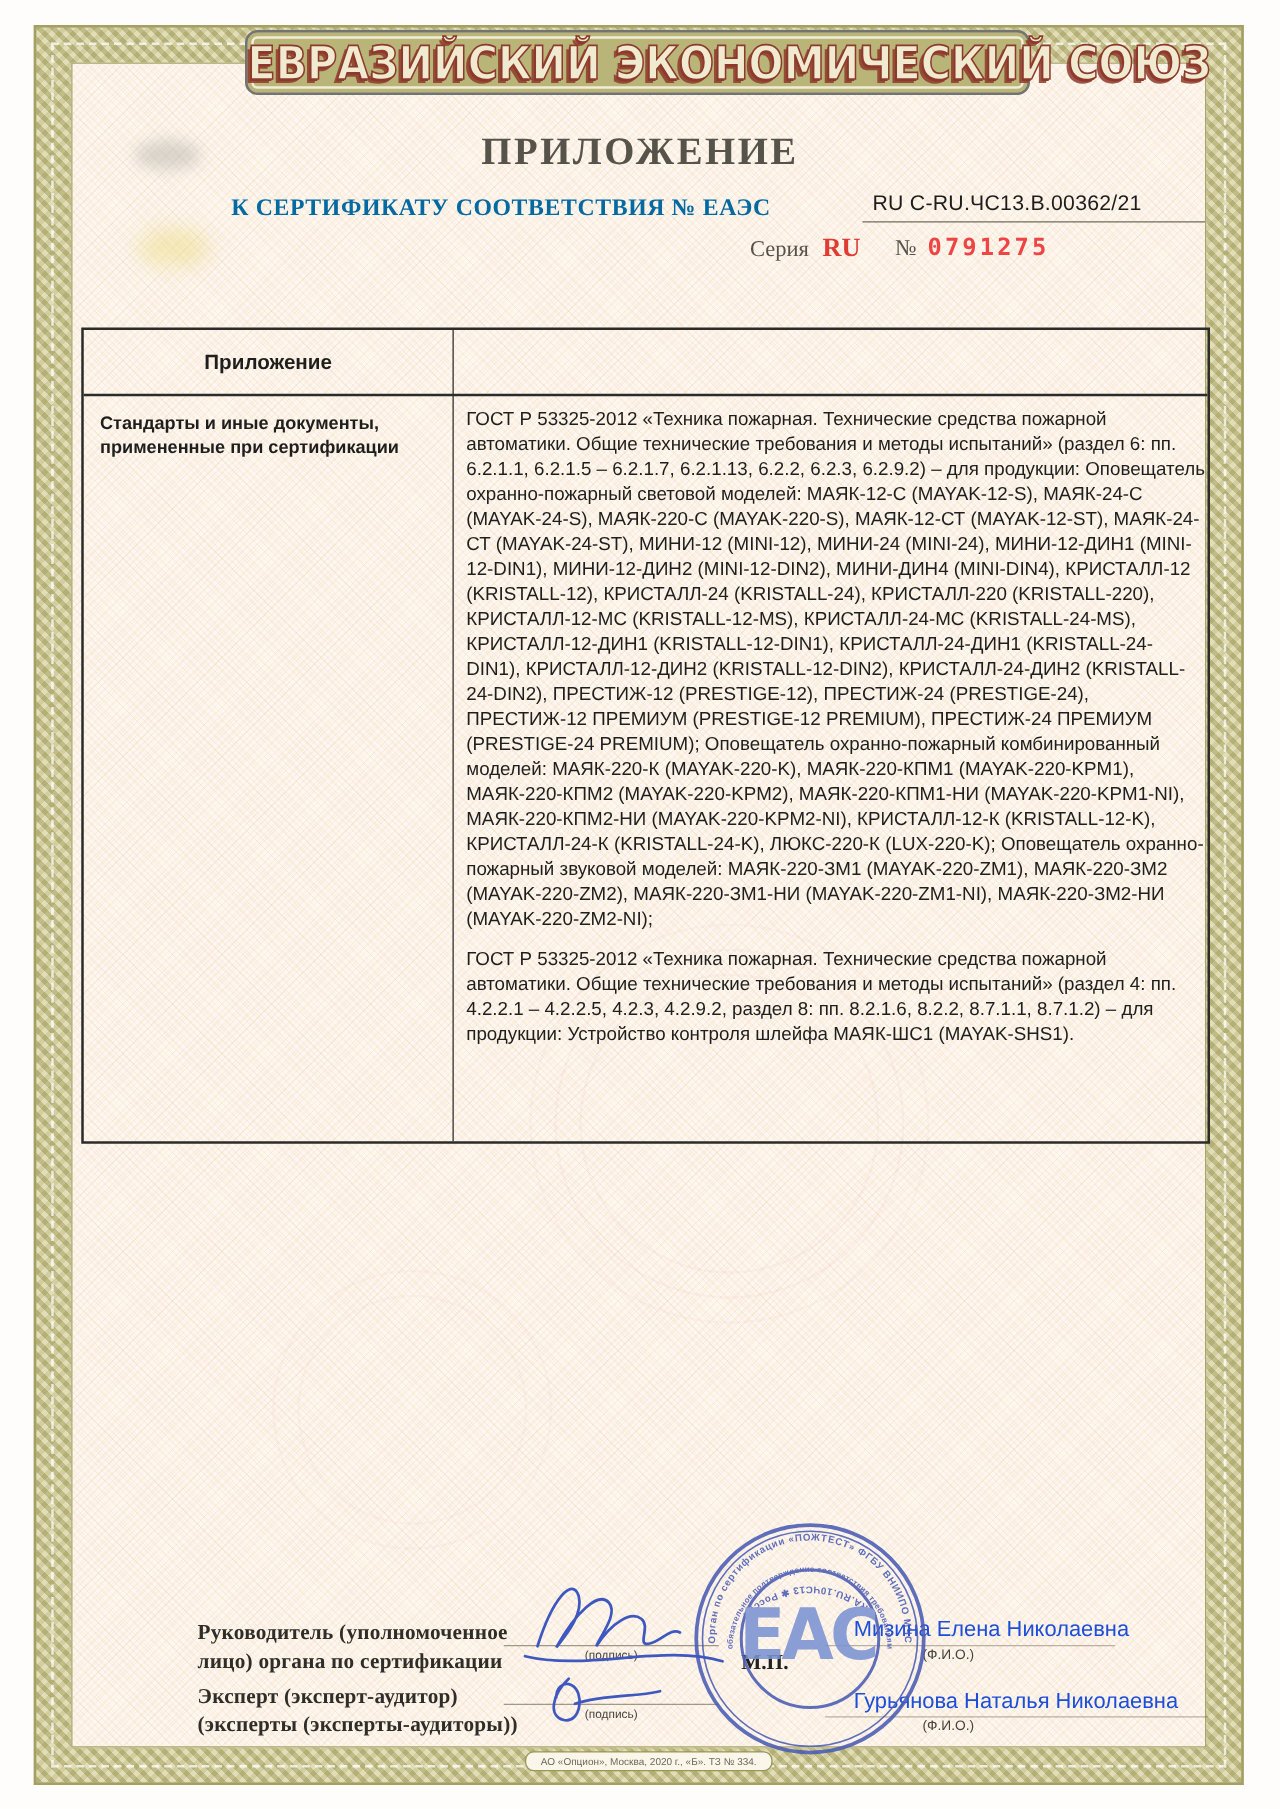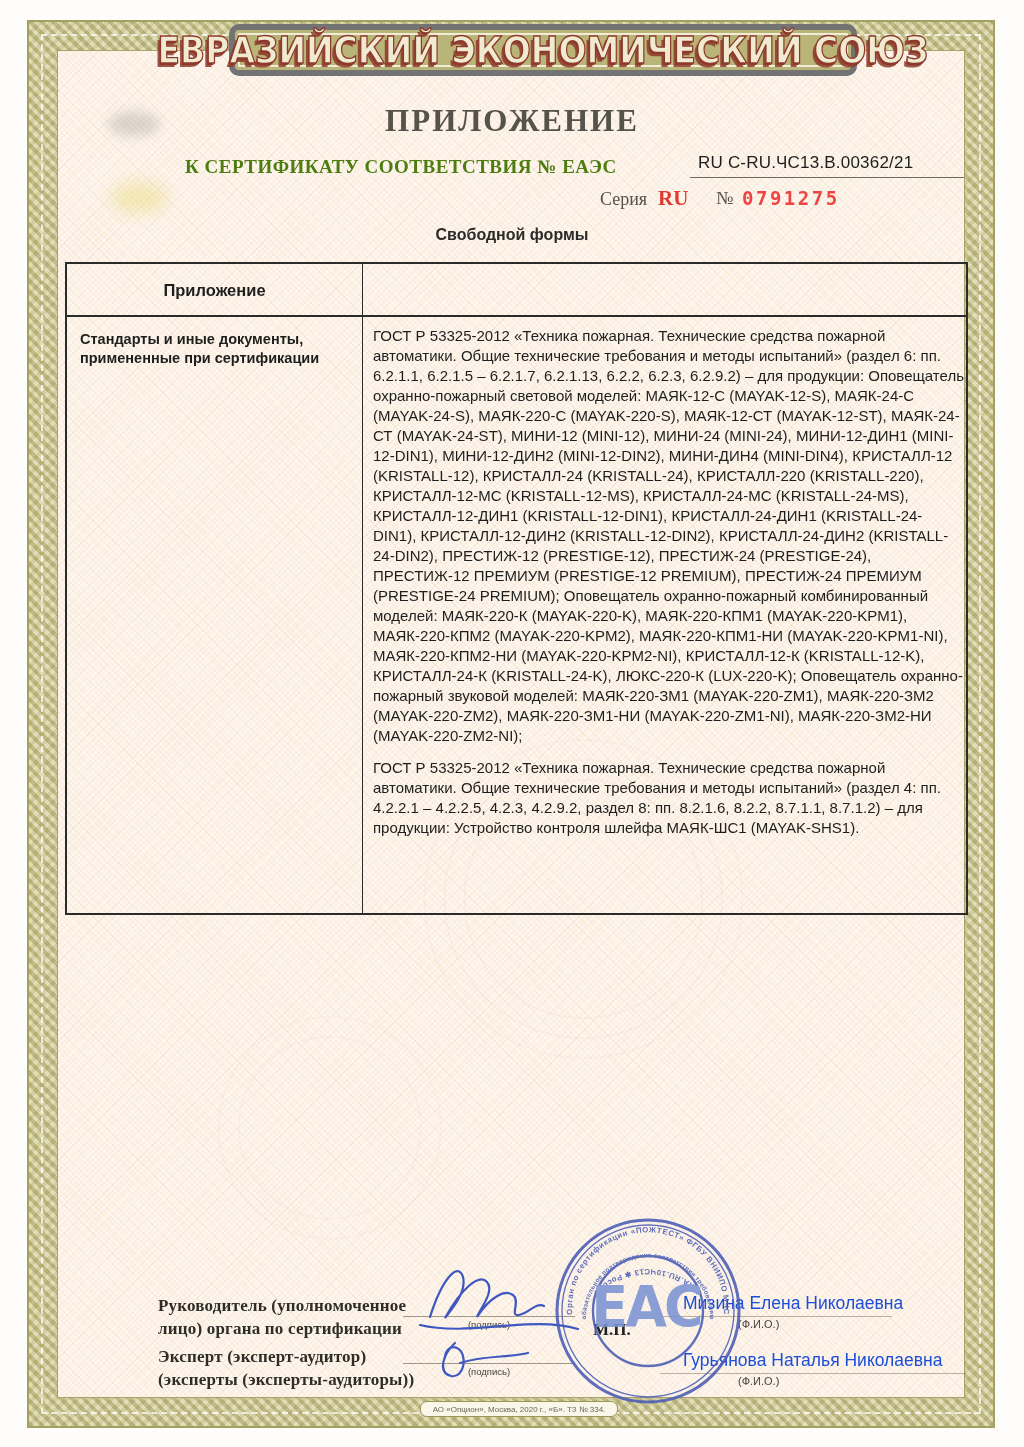--- a/index.html
+++ b/index.html
@@ -40,41 +40,41 @@
       radial-gradient(circle at 30% 80%, transparent 0 90px, rgba(224,120,135,0.08) 90px 92px, transparent 92px 110px, rgba(224,120,135,0.08) 110px 112px, transparent 112px);
   }
   .smudge-a { position:absolute; left:108px; top:112px; width:52px; height:24px;
     background:rgba(140,140,132,0.30); filter:blur(6px); border-radius:50%; }
   .smudge-b { position:absolute; left:110px; top:182px; width:58px; height:32px;
     background:rgba(233,216,110,0.40); filter:blur(8px); border-radius:50%; }
 
   
   .banner {
     position:absolute; left:196px; top:24px; width:628px; height:52px;
-    background:#b9b478; border:6px solid #737373; border-radius:10px;
+    background:#b9b478; border:2px solid #737373; border-radius:10px;
     box-shadow: inset 0 0 0 3px #b9b478, inset 0 0 0 5px #f1edd6;
-    display:flex; align-items:center; justify-content:center; box-sizing:border-box;margin-left:33px;
+    display:flex; align-items:center; box-sizing:border-box;
   }
   .banner-title {
     font-family:"DejaVu Sans", sans-serif; font-weight:bold; font-size:33px;
     letter-spacing:0px; white-space:nowrap; transform:scaleY(1.12);
     color:#f0ead1; -webkit-text-stroke:1.2px #8d3a2c;
     text-shadow:-3px 3px 0 rgba(141,58,44,0.85), -1px 1px 0 #8d3a2c;
   }
 
   
   .doc-title {
     position:absolute; left:0; right:0; top:103px; text-align:center;
     font-family:"Liberation Serif", serif; font-weight:bold; font-size:31px;
     letter-spacing:2px; color:#56534a;
   }
   .cert-line-label {
     position:absolute; left:185px; top:156px;
     font-family:"Liberation Serif", serif; font-weight:bold; font-size:19px;
-    letter-spacing:0.5px; color:#4d7c0f;
+    letter-spacing:0.5px; color:#0369a1;
   }
   .cert-number {
     position:absolute; left:698px; top:153px; font-size:17px; color:#1d1d1b; letter-spacing:0.2px;
   }
   .cert-underline { position:absolute; left:690px; top:177px; width:274px; border-top:1.5px solid #6f6d5c; }
   .series-label { position:absolute; left:600px; top:189px;
     font-family:"Liberation Serif", serif; font-size:18px; color:#55524a; }
   .series-value { position:absolute; left:658px; top:186px;
     font-family:"Liberation Serif", serif; font-weight:bold; font-size:21px; color:#e03b33; }
   .number-sign { position:absolute; left:716px; top:188px;
@@ -143,21 +143,20 @@
   </div>
 
   <div class="doc-title">ПРИЛОЖЕНИЕ</div>
   <div class="cert-line-label">К СЕРТИФИКАТУ СООТВЕТСТВИЯ № ЕАЭС</div>
   <div class="cert-number">RU C-RU.ЧС13.В.00362/21</div>
   <div class="cert-underline"></div>
   <div class="series-label">Серия</div>
   <div class="series-value">RU</div>
   <div class="number-sign">№</div>
   <div class="blank-number">0791275</div>
-  <div class="form-note">Свободной формы</div>
 
   <div class="cert-table">
     <div class="col-divider"></div>
     <div class="thead">
       <div class="th th-appendix">Приложение</div>
     </div>
     <div class="cell-appendix">Стандарты и иные документы, примененные при сертификации</div>
     <div class="cell-description">
       <p>ГОСТ Р 53325-2012 «Техника пожарная. Технические средства пожарной автоматики. Общие технические требования и методы испытаний» (раздел 6: пп. 6.2.1.1, 6.2.1.5 – 6.2.1.7, 6.2.1.13, 6.2.2, 6.2.3, 6.2.9.2) – для продукции: Оповещатель охранно-пожарный световой моделей: МАЯК-12-С (MAYAK-12-S), МАЯК-24-С (MAYAK-24-S), МАЯК-220-С (MAYAK-220-S), МАЯК-12-СТ (MAYAK-12-ST), МАЯК-24-СТ (MAYAK-24-ST), МИНИ-12 (MINI-12), МИНИ-24 (MINI-24), МИНИ-12-ДИН1 (MINI-12-DIN1), МИНИ-12-ДИН2 (MINI-12-DIN2), МИНИ-ДИН4 (MINI-DIN4), КРИСТАЛЛ-12 (KRISTALL-12), КРИСТАЛЛ-24 (KRISTALL-24), КРИСТАЛЛ-220 (KRISTALL-220), КРИСТАЛЛ-12-МС (KRISTALL-12-MS), КРИСТАЛЛ-24-МС (KRISTALL-24-MS), КРИСТАЛЛ-12-ДИН1 (KRISTALL-12-DIN1), КРИСТАЛЛ-24-ДИН1 (KRISTALL-24-DIN1), КРИСТАЛЛ-12-ДИН2 (KRISTALL-12-DIN2), КРИСТАЛЛ-24-ДИН2 (KRISTALL-24-DIN2), ПРЕСТИЖ-12 (PRESTIGE-12), ПРЕСТИЖ-24 (PRESTIGE-24), ПРЕСТИЖ-12 ПРЕМИУМ (PRESTIGE-12 PREMIUM), ПРЕСТИЖ-24 ПРЕМИУМ (PRESTIGE-24 PREMIUM); Оповещатель охранно-пожарный комбинированный моделей: МАЯК-220-К (MAYAK-220-K), МАЯК-220-КПМ1 (MAYAK-220-KPM1), МАЯК-220-КПМ2 (MAYAK-220-KPM2), МАЯК-220-КПМ1-НИ (MAYAK-220-KPM1-NI), МАЯК-220-КПМ2-НИ (MAYAK-220-KPM2-NI), КРИСТАЛЛ-12-К (KRISTALL-12-K), КРИСТАЛЛ-24-К (KRISTALL-24-K), ЛЮКС-220-К (LUX-220-K); Оповещатель охранно-пожарный звуковой моделей: МАЯК-220-ЗМ1 (MAYAK-220-ZM1), МАЯК-220-ЗМ2 (MAYAK-220-ZM2), МАЯК-220-ЗМ1-НИ (MAYAK-220-ZM1-NI), МАЯК-220-ЗМ2-НИ (MAYAK-220-ZM2-NI);</p>
       <p>ГОСТ Р 53325-2012 «Техника пожарная. Технические средства пожарной автоматики. Общие технические требования и методы испытаний» (раздел 4: пп. 4.2.2.1 – 4.2.2.5, 4.2.3, 4.2.9.2, раздел 8: пп. 8.2.1.6, 8.2.2, 8.7.1.1, 8.7.1.2) – для продукции: Устройство контроля шлейфа МАЯК-ШС1 (MAYAK-SHS1).</p>

